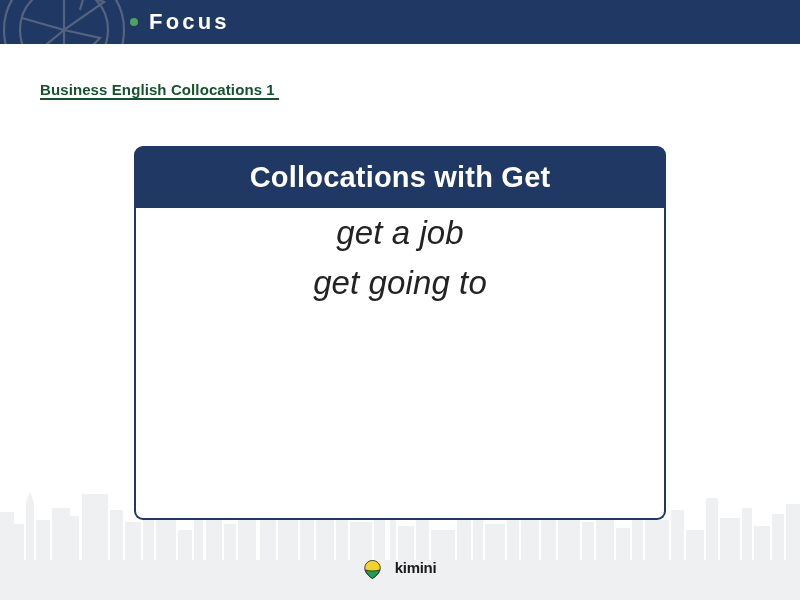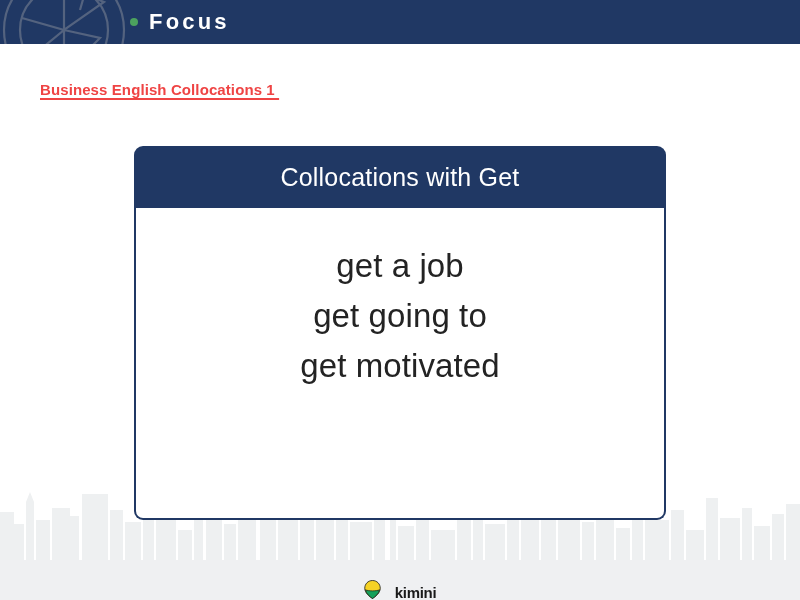--- a/index.html
+++ b/index.html
@@ -66,21 +66,21 @@
     white-space: nowrap;
   }
 
   
   #subtitle-link {
     position: absolute;
     left: 40px;
     top: 81px;
     font-size: 15px;
     font-weight: bold;
-    color: #ef4444;
+    color: #14532d;
     text-decoration: underline;
     text-decoration-thickness: 1.5px;
     text-underline-offset: 3px;
     white-space: pre;
     letter-spacing: 0.1px;
   }
 
   
   #skyline {
     position: absolute;
@@ -118,37 +118,37 @@
     height: 62px;
     background: #203864;
     border-radius: 9px 9px 0 0;
     display: flex;
     align-items: center;
     justify-content: center;
     box-sizing: border-box;
   }
   #card-title {
     color: #ffffff;
-    font-size: 25px;
-    font-weight: normal;
+    font-size: 29px;
+    font-weight: bold;
     letter-spacing: 0.2px;
     line-height: 1;
   }
   #card-body {
     position: absolute;
     left: 0;
     top: 62px;
     width: 532px;
     height: 312px;
     box-sizing: border-box;
     border: 2px solid #203864;
     border-top: none;
     border-radius: 0 0 9px 9px;
     background: #ffffff;
-    padding-top: 33px;
+    font-style: italic;
   }
   #phrase-list {
     list-style: none;
     margin: 0;
     padding: 0;
     text-align: center;
   }
   #phrase-list li {
     font-size: 33px;
     color: #232323;
@@ -158,21 +158,21 @@
   }
 
   
   #kimini-logo {
     position: absolute;
     left: 0;
     bottom: 0;
     width: 800px;
     height: 40px;
     display: flex;
-    align-items: flex-end;
+    align-items: flex-start;
     justify-content: center;
     gap: 14px;
   }
   #kimini-mark {
     width: 17px;
     height: 19px;
     display: block;
     margin-bottom: 1px;
   }
   #kimini-wordmark {
@@ -271,21 +271,20 @@
   <a id="subtitle-link" href="#">Business English Collocations 1 </a>
 
   <div id="card">
     <div id="card-header">
       <span id="card-title">Collocations with Get</span>
     </div>
     <div id="card-body">
       <ul id="phrase-list">
         <li>get a job</li>
         <li>get going to</li>
-        <li>get motivated</li>
       </ul>
     </div>
   </div>
 
   <div id="kimini-logo">
     <svg id="kimini-mark" viewBox="0 0 34 38" aria-hidden="true">
       <path d="M17 1 C26 1 32.5 8 32.5 16.5 C32.5 26 23 33 17 37 C11 33 1.5 26 1.5 16.5 C1.5 8 8 1 17 1 Z" fill="#f5d226" stroke="#1a1a1a" stroke-width="1.6"></path>
       <path d="M3.0 19.5 C8 22.5 26 22.5 31 19.5 C30 27 22.6 33.2 17 37 C11.4 33.2 4 27 3.0 19.5 Z" fill="#16a05a" stroke="#1a1a1a" stroke-width="1.4"></path>
     </svg>
     <span id="kimini-wordmark">kimini</span>

